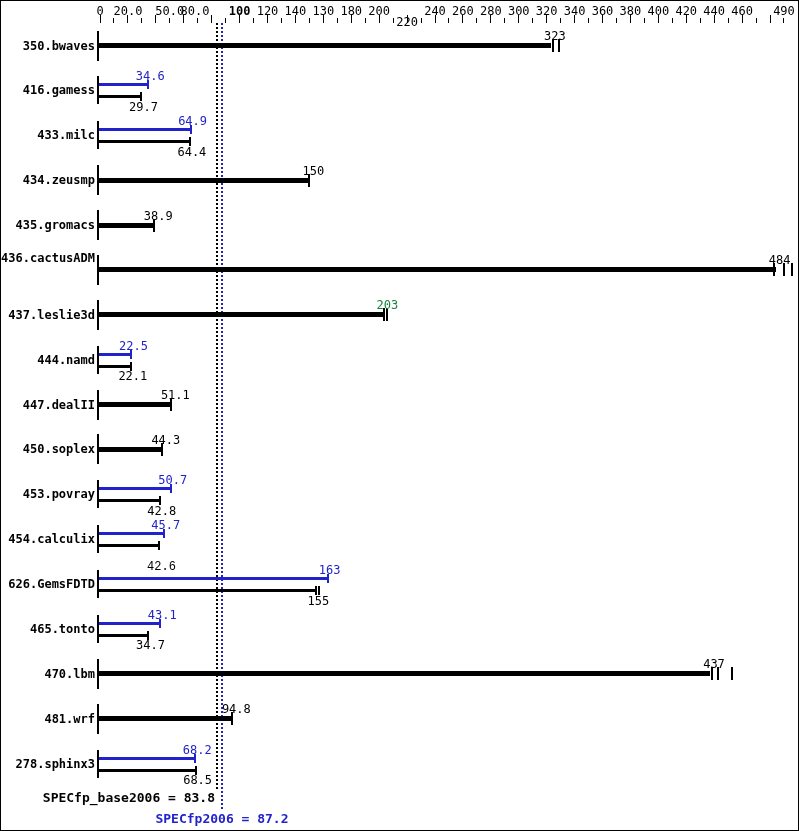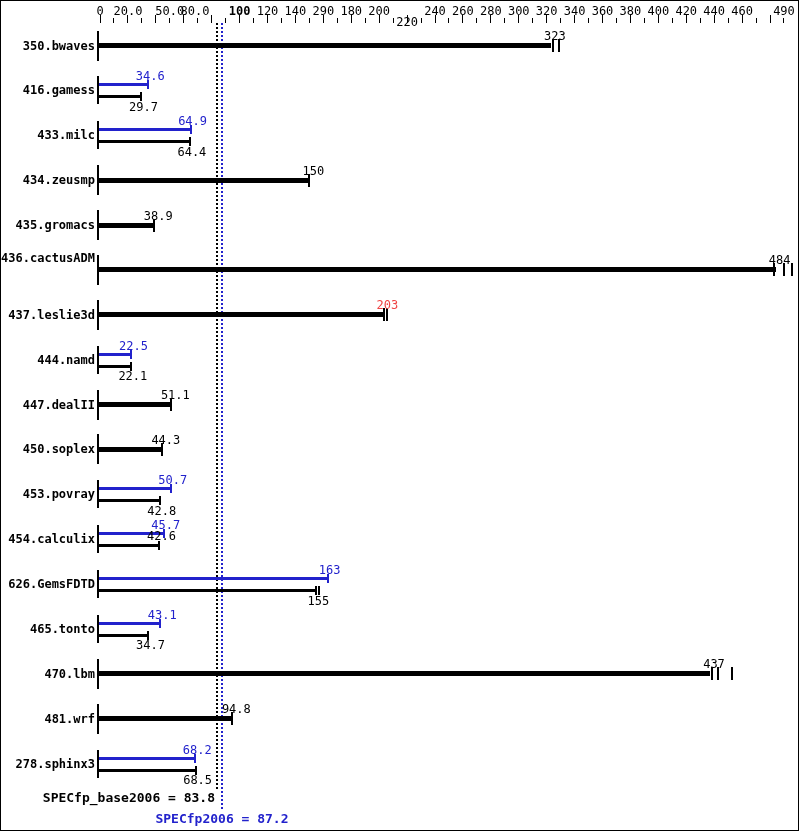--- a/index.html
+++ b/index.html
@@ -105,21 +105,21 @@
       <div class="tick" style="left: 754.573px; top: 17px; height: 5px;"></div>
       <div class="tick" style="left: 768.532px; top: 14px; height: 8px;"></div>
       <div class="tick" style="left: 782.491px; top: 17px; height: 5px;"></div>
       <div class="axis-label" style="left: 99px; top: 3px;">0</div>
       <div class="axis-label" style="left: 126.918px; top: 3px;">20.0</div>
       <div class="axis-label" style="left: 168.795px; top: 3px;">50.0</div>
       <div class="axis-label" style="left: 194px; top: 3px;">80.0</div>
       <div class="axis-label" style="left: 238.59px; top: 3px; font-weight: bold;">100</div>
       <div class="axis-label" style="left: 266.508px; top: 3px;">120</div>
       <div class="axis-label" style="left: 294.426px; top: 3px;">140</div>
-      <div class="axis-label" style="left: 322.344px; top: 3px;">290</div>
+      <div class="axis-label" style="left: 322.344px; top: 3px;">130</div>
       <div class="axis-label" style="left: 350.262px; top: 3px;">180</div>
       <div class="axis-label" style="left: 378.18px; top: 3px;">200</div>
       <div class="axis-label" style="left: 406.098px; top: 14px;">220</div>
       <div class="axis-label" style="left: 434.016px; top: 3px;">240</div>
       <div class="axis-label" style="left: 461.934px; top: 3px;">260</div>
       <div class="axis-label" style="left: 489.852px; top: 3px;">280</div>
       <div class="axis-label" style="left: 517.77px; top: 3px;">300</div>
       <div class="axis-label" style="left: 545.688px; top: 3px;">320</div>
       <div class="axis-label" style="left: 573.606px; top: 3px;">340</div>
       <div class="axis-label" style="left: 601.524px; top: 3px;">360</div>
@@ -168,21 +168,21 @@
       <div class="bar" style="left: 98px; top: 266.45px; width: 676.616px; height: 5px; background: rgb(0, 0, 0);"></div>
       <div class="mark" style="left: 772.22px; top: 262.45px; height: 13px; background: rgb(0, 0, 0);"></div>
       <div class="mark" style="left: 781.991px; top: 262.45px; height: 13px; background: rgb(0, 0, 0);"></div>
       <div class="mark" style="left: 789.668px; top: 262.45px; height: 13px; background: rgb(0, 0, 0);"></div>
       <div class="val" style="left: 778.616px; top: 252.45px; color: rgb(0, 0, 0);">484</div>
       <div class="bench-label" style="top: 306.82px;">437.leslie3d</div>
       <div class="baseline" style="left: 96px; top: 298.82px; height: 30px;"></div>
       <div class="bar" style="left: 98px; top: 311.32px; width: 284.368px; height: 5px; background: rgb(0, 0, 0);"></div>
       <div class="mark" style="left: 382.066px; top: 307.32px; height: 13px; background: rgb(0, 0, 0);"></div>
       <div class="mark" style="left: 384.857px; top: 307.32px; height: 13px; background: rgb(0, 0, 0);"></div>
-      <div class="val" style="left: 386.368px; top: 297.32px; color: #ef4444;">203</div>
+      <div class="val" style="left: 386.368px; top: 297.32px; color: #15803d;">203</div>
       <div class="bench-label" style="top: 351.69px;">444.namd</div>
       <div class="baseline" style="left: 96px; top: 344.69px; height: 28px;"></div>
       <div class="bar" style="left: 98px; top: 351.69px; width: 32.4077px; height: 3px; background: rgb(34, 34, 204);"></div>
       <div class="mark" style="left: 129.408px; top: 348.69px; height: 9px; background: rgb(34, 34, 204);"></div>
       <div class="val" style="left: 132.408px; top: 337.69px; color: rgb(34, 34, 204);">22.5</div>
       <div class="bar" style="left: 98px; top: 363.69px; width: 31.8494px; height: 3px; background: rgb(0, 0, 0);"></div>
       <div class="mark" style="left: 128.849px; top: 360.69px; height: 9px; background: rgb(0, 0, 0);"></div>
       <div class="val" style="left: 131.849px; top: 368.19px; color: rgb(0, 0, 0);">22.1</div>
       <div class="bench-label" style="top: 396.56px;">447.dealII</div>
       <div class="baseline" style="left: 96px; top: 388.56px; height: 30px;"></div>
@@ -202,21 +202,21 @@
       <div class="bar" style="left: 98px; top: 498.3px; width: 60.7445px; height: 3px; background: rgb(0, 0, 0);"></div>
       <div class="mark" style="left: 157.745px; top: 495.3px; height: 9px; background: rgb(0, 0, 0);"></div>
       <div class="val" style="left: 160.745px; top: 502.8px; color: rgb(0, 0, 0);">42.8</div>
       <div class="bench-label" style="top: 531.17px;">454.calculix</div>
       <div class="baseline" style="left: 96px; top: 524.17px; height: 28px;"></div>
       <div class="bar" style="left: 98px; top: 531.17px; width: 64.7926px; height: 3px; background: rgb(34, 34, 204);"></div>
       <div class="mark" style="left: 161.793px; top: 528.17px; height: 9px; background: rgb(34, 34, 204);"></div>
       <div class="val" style="left: 164.793px; top: 517.17px; color: rgb(34, 34, 204);">45.7</div>
       <div class="bar" style="left: 98px; top: 543.17px; width: 60.4653px; height: 3px; background: rgb(0, 0, 0);"></div>
       <div class="mark" style="left: 157.465px; top: 540.17px; height: 9px; background: rgb(0, 0, 0);"></div>
-      <div class="val" style="left: 160.465px; top: 528px; color: rgb(0, 0, 0);">42.6</div>
+      <div class="val" style="left: 160.465px; top: 559px; color: rgb(0, 0, 0); font-family: Liberation Mono, monospace;">42.6</div>
       <div class="bench-label" style="top: 576.04px;">626.GemsFDTD</div>
       <div class="baseline" style="left: 96px; top: 569.04px; height: 28px;"></div>
       <div class="bar" style="left: 98px; top: 576.04px; width: 228.532px; height: 3px; background: rgb(34, 34, 204);"></div>
       <div class="mark" style="left: 325.532px; top: 573.04px; height: 9px; background: rgb(34, 34, 204);"></div>
       <div class="val" style="left: 328.532px; top: 562.04px; color: rgb(34, 34, 204);">163</div>
       <div class="bar" style="left: 98px; top: 588.04px; width: 217.364px; height: 3px; background: rgb(0, 0, 0);"></div>
       <div class="mark" style="left: 314.365px; top: 585.04px; height: 9px; background: rgb(0, 0, 0);"></div>
       <div class="mark" style="left: 317.156px; top: 585.04px; height: 9px; background: rgb(0, 0, 0);"></div>
       <div class="val" style="left: 317.365px; top: 592.54px; color: rgb(0, 0, 0);">155</div>
       <div class="bench-label" style="top: 620.91px;">465.tonto</div>

